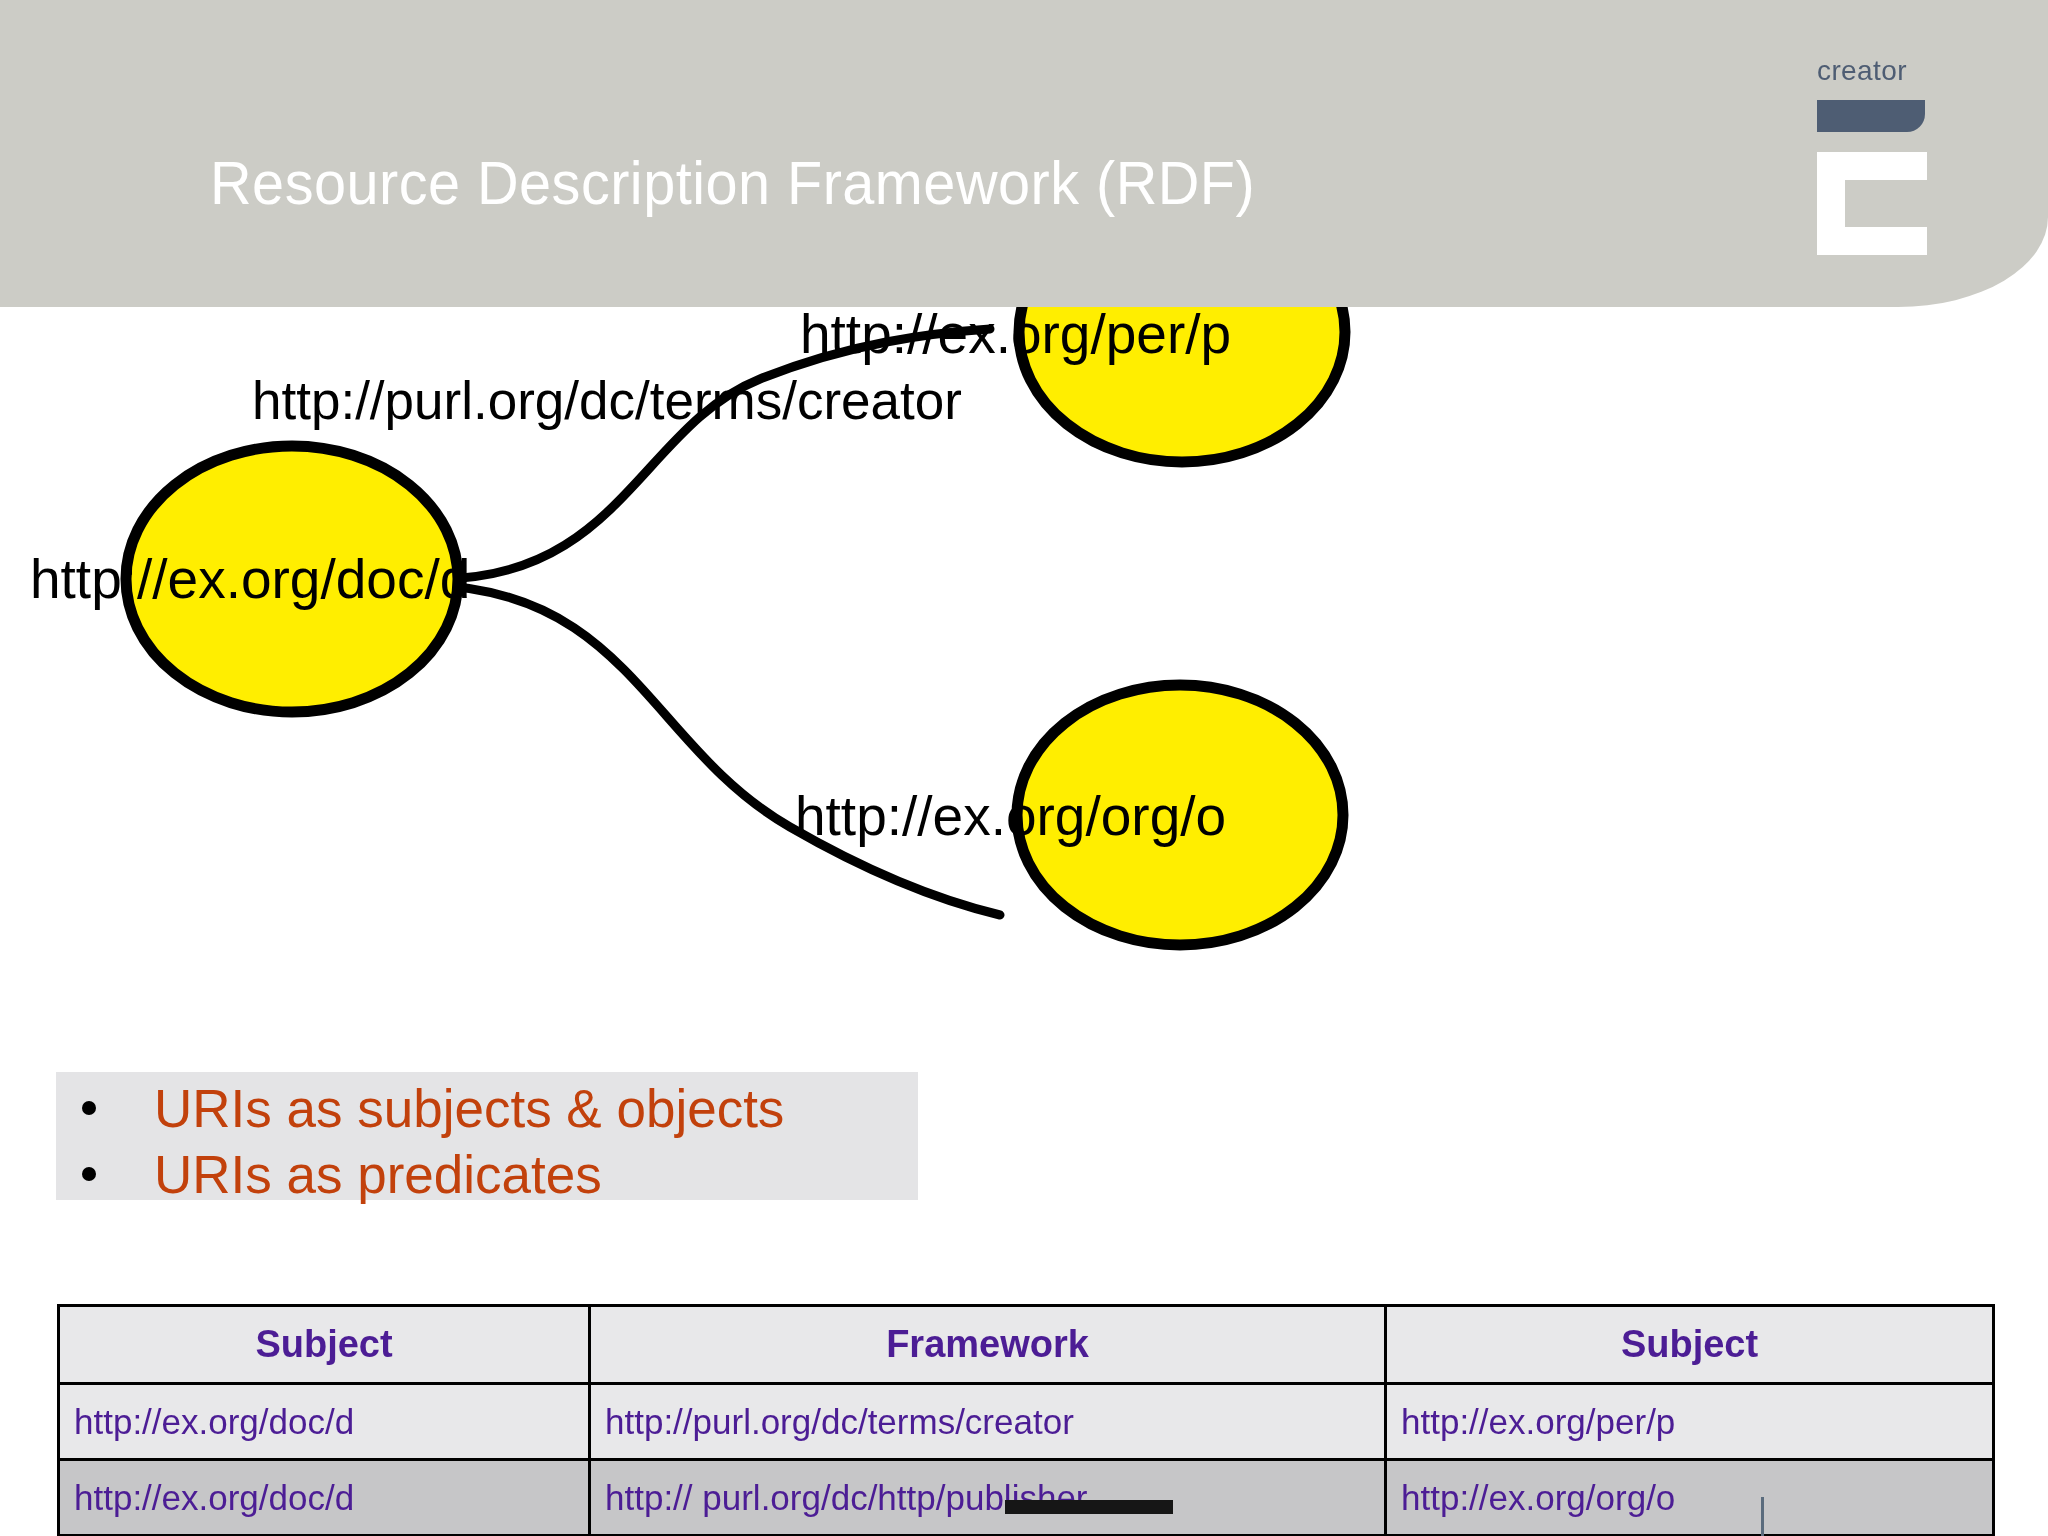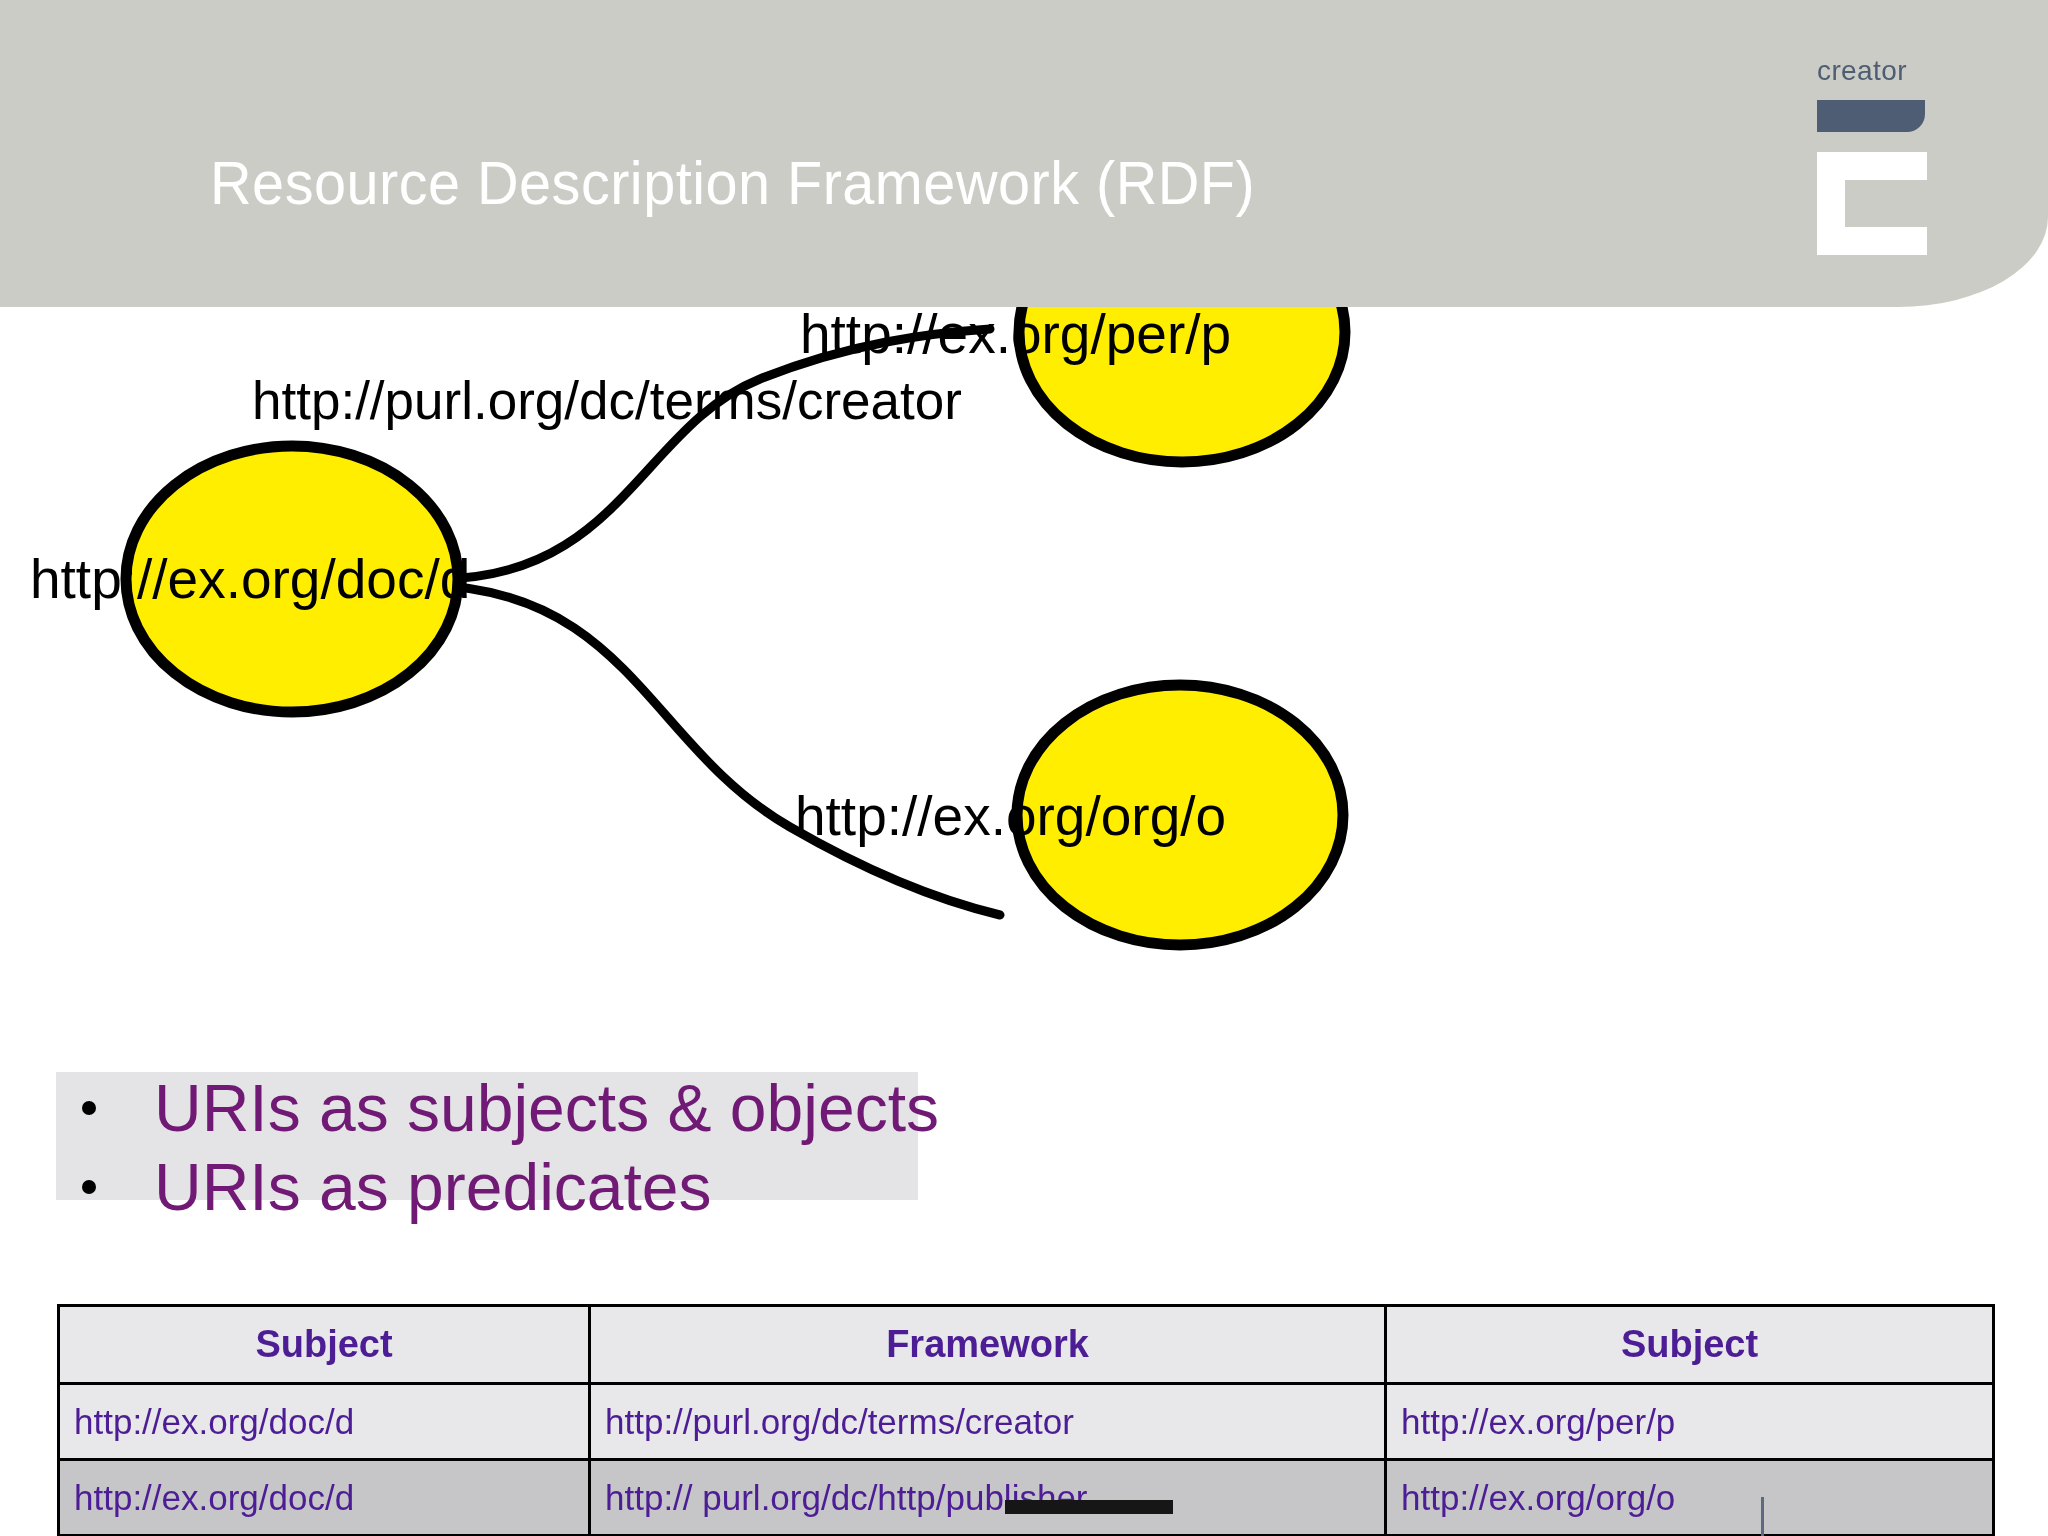--- a/index.html
+++ b/index.html
@@ -68,27 +68,27 @@
   
   .bullets{
     position:absolute;left:56px;top:1072px;width:862px;height:128px;
     background:#e4e4e6;
   }
   .bullet-row{
     position:absolute;left:0;width:100%;height:64px;
     display:flex;align-items:center;
   }
   .bullet-row.r0{top:4px;}
-  .bullet-row.r1{top:70px;margin-top:13px;}
+  .bullet-row.r1{top:70px;}
   .bullet-dot{
     width:14px;height:14px;border-radius:50%;background:#000;
     margin-left:26px;margin-right:58px;flex:0 0 auto;
   }
   .bullet-text{
-    font-size:66px;color:#701a75;white-space:nowrap;
+    font-size:53px;color:#c2410c;white-space:nowrap;
     font-family:"Liberation Sans","DejaVu Sans",sans-serif;
   }
 
   
   .tbl{
     position:absolute;left:57px;top:1304px;width:1842px;
     border-collapse:collapse;
     table-layout:fixed;
   }
   .tbl td,.tbl th{

